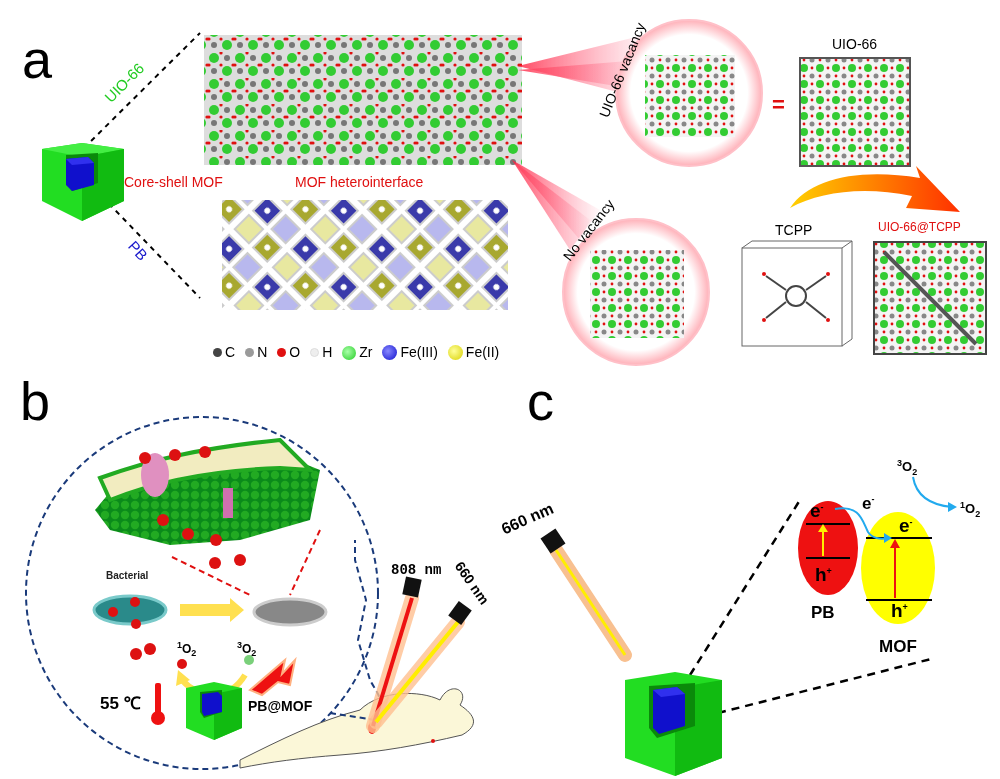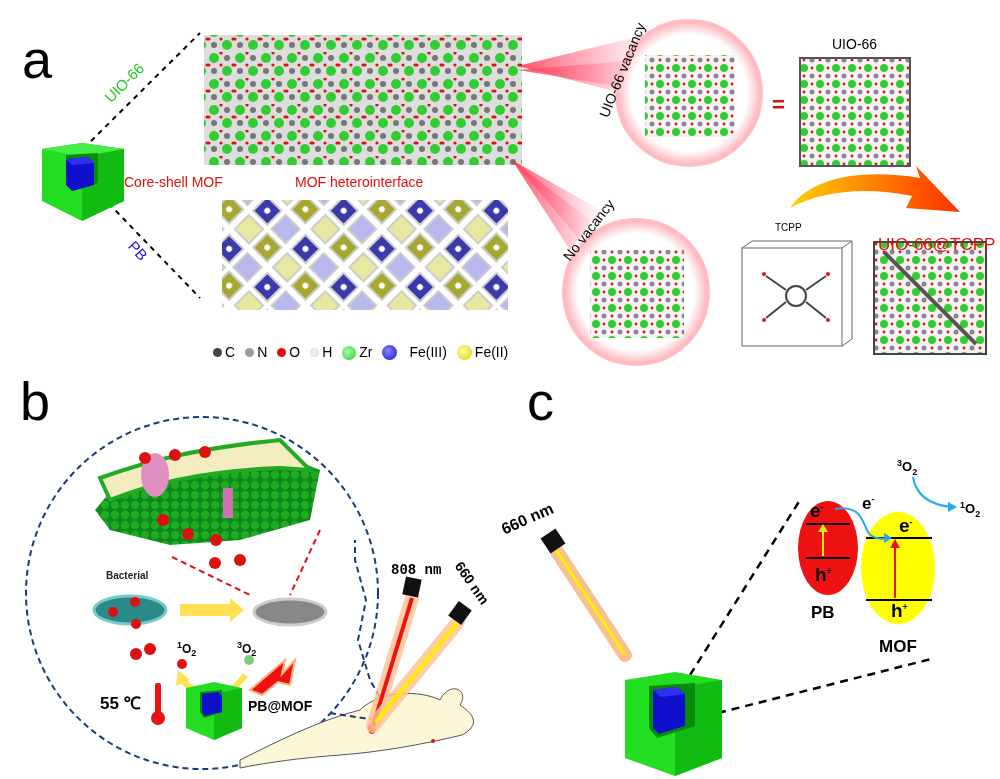--- a/index.html
+++ b/index.html
@@ -218,22 +218,22 @@
 </svg>
 
 <div class="lbl" style="left:100px;top:74px;color:#22cc22;font-size:15px;transform:rotate(-45deg);">UIO-66</div>
 <div class="lbl" style="left:128px;top:242px;color:#1a1acc;font-size:15px;transform:rotate(48deg);">PB</div>
 <div class="lbl" style="left:124px;top:174px;color:#e01010;font-size:14px;text-align:center;">Core-shell MOF</div>
 <div class="lbl" style="left:295px;top:174px;color:#e01010;font-size:14px;">MOF heterointerface</div>
 <div class="lbl" style="left:572px;top:62px;color:#000;font-size:14px;transform:rotate(-68deg);">UIO-66 vacancy</div>
 <div class="lbl" style="left:552px;top:222px;color:#000;font-size:14px;transform:rotate(-52deg);">No vacancy</div>
 <div class="lbl" style="left:772px;top:92px;color:#e01010;font-size:22px;font-weight:bold;">=</div>
 <div class="lbl" style="left:832px;top:36px;color:#000;font-size:14px;">UIO-66</div>
-<div class="lbl" style="left:775px;top:222px;color:#000;font-size:10px;">TCPP</div>
-<div class="lbl" style="left:878px;top:220px;color:#e01010;font-size:17px;margin-top:15px;">UIO-66@TCPP</div>
+<div class="lbl" style="left:775px;top:222px;color:#000;font-size:14px;">TCPP</div>
+<div class="lbl" style="left:878px;top:220px;color:#e01010;font-size:12px;">UIO-66@TCPP</div>
 
 <div class="abs" style="left:213px;top:344px;display:flex;align-items:center;gap:10px;font-size:14px;">
   <span style="display:flex;align-items:center;gap:3px;">
       <span style="width:9px;height:9px;border-radius:50%;background:#444;display:inline-block;"></span>
       <span>C</span>
     </span>
   <span style="display:flex;align-items:center;gap:3px;">
       <span style="width:9px;height:9px;border-radius:50%;background:#9a9a9a;display:inline-block;"></span>
       <span>N</span>
     </span>
@@ -242,21 +242,21 @@
       <span>O</span>
     </span>
   <span style="display:flex;align-items:center;gap:3px;">
       <span style="width:7px;height:7px;border-radius:50%;background:#eee;border:1px solid #ddd;display:inline-block;"></span>
       <span>H</span>
     </span>
   <span style="display:flex;align-items:flex-end;gap:3px;">
       <span style="width:14px;height:14px;border-radius:50%;background:radial-gradient(circle at 40% 40%,#aaffaa,#22cc22);display:inline-block;"></span>
       <span>Zr</span>
     </span>
-  <span style="display:flex;align-items:center;gap:12px;">
+  <span style="display:flex;align-items:center;gap:3px;">
       <span style="width:15px;height:15px;border-radius:50%;background:radial-gradient(circle at 40% 40%,#8888ff,#1010cc);display:inline-block;"></span>
       <span>Fe(III)</span>
     </span>
   <span style="display:flex;align-items:center;gap:3px;text-align:center;">
       <span style="width:15px;height:15px;border-radius:50%;background:radial-gradient(circle at 40% 40%,#ffff99,#d8d000);display:inline-block;"></span>
       <span>Fe(II)</span>
     </span>
 </div>
 
 <div class="panel-letter" style="left:20px;top:374px;">b</div>

